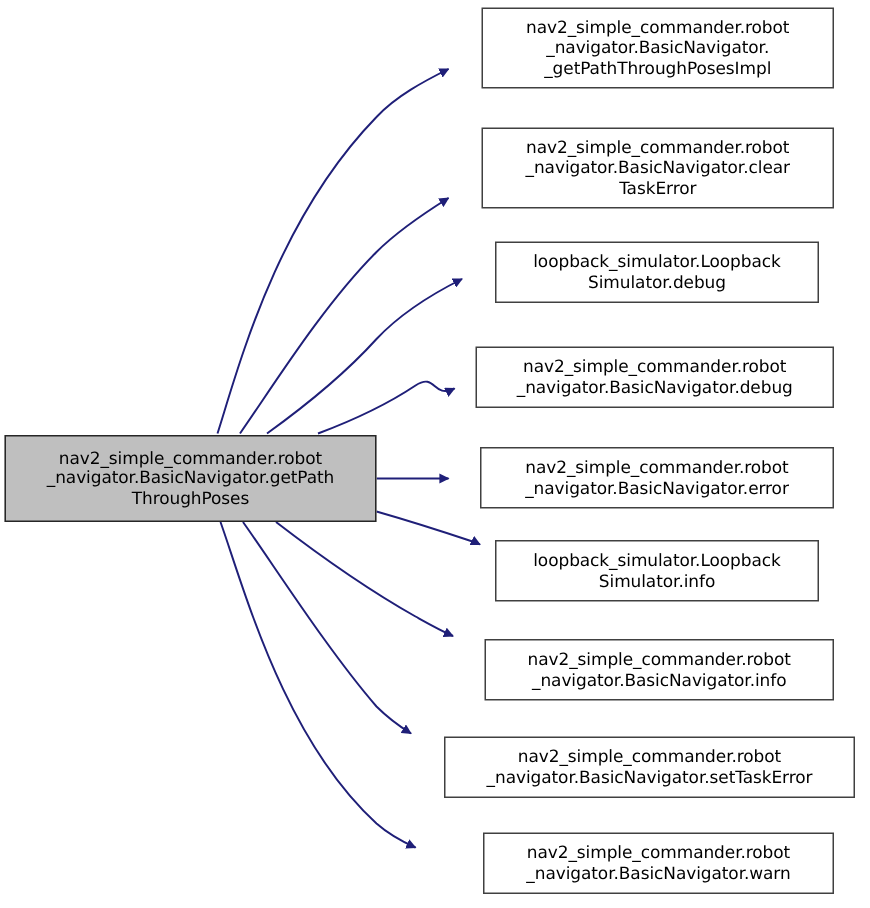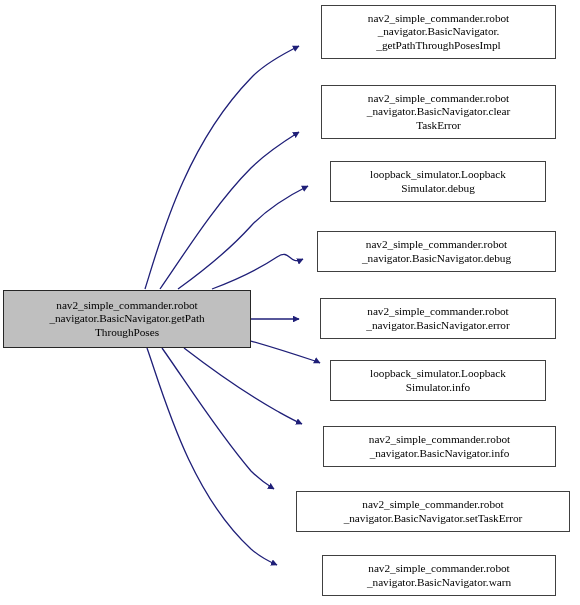--- a/index.html
+++ b/index.html
@@ -32,21 +32,20 @@
     display: flex;
     align-items: center;
     justify-content: center;
     text-align: center;
     font-size: 11.3px;
     line-height: 13.2px;
     color: #000000;
     letter-spacing: -0.05px;
     white-space: pre-line;
     padding: 0 3px;
-    font-family: Liberation Serif, serif;
   }
   .node.center {
     background: #bfbfbf;
     border: 1px solid #262626;
   }
   .node-label {
     display: block;
     width: 100%;
     white-space: pre-line;
   }

